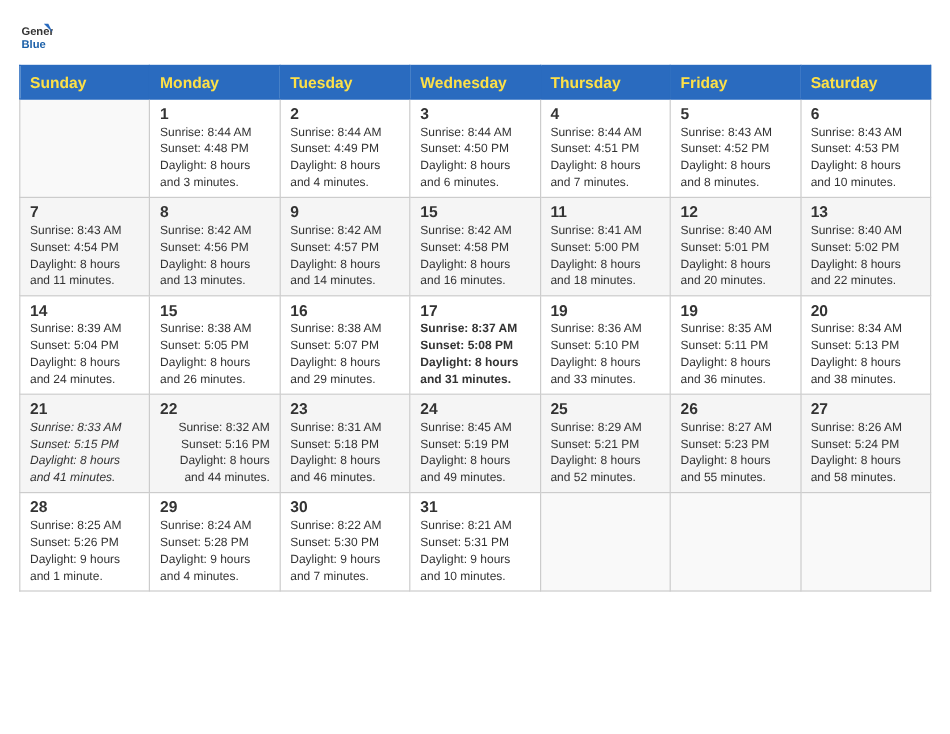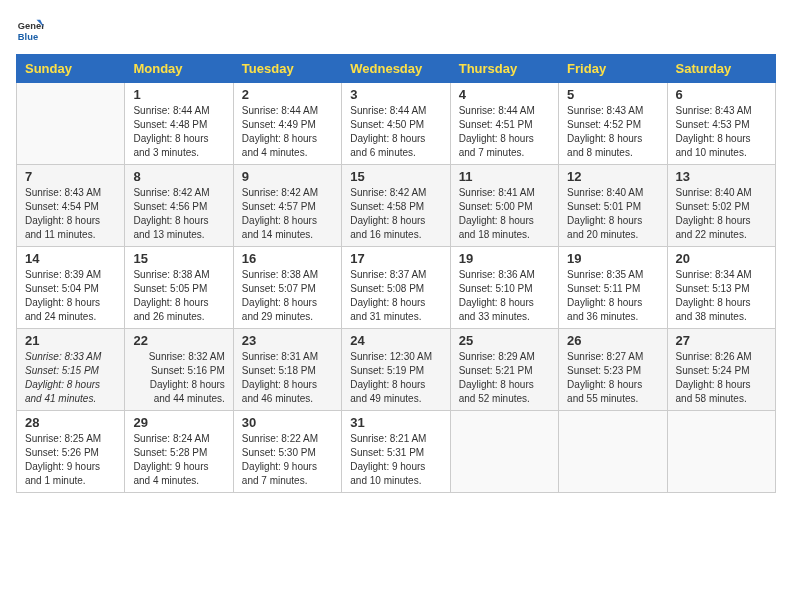--- a/index.html
+++ b/index.html
@@ -238,21 +238,21 @@
         </td>
         <td>
           <span class="day-number">16</span>
           <div class="day-info" style="white-space: pre-line;">Sunrise: 8:38 AM
 Sunset: 5:07 PM
 Daylight: 8 hours
 and 29 minutes.</div>
         </td>
         <td>
           <span class="day-number">17</span>
-          <div class="day-info" style="white-space: pre-line;">Sunrise: 8:37 AM
+          <div class="day-info" style="white-space: pre-line; font-weight: bold;">Sunrise: 8:37 AM
 Sunset: 5:08 PM
 Daylight: 8 hours
 and 31 minutes.</div>
         </td>
         <td>
           <span class="day-number">19</span>
           <div class="day-info" style="white-space: pre-line;">Sunrise: 8:36 AM
 Sunset: 5:10 PM
 Daylight: 8 hours
 and 33 minutes.</div>
@@ -289,21 +289,21 @@
         </td>
         <td>
           <span class="day-number">23</span>
           <div class="day-info" style="white-space: pre-line;">Sunrise: 8:31 AM
 Sunset: 5:18 PM
 Daylight: 8 hours
 and 46 minutes.</div>
         </td>
         <td>
           <span class="day-number">24</span>
-          <div class="day-info" style="white-space: pre-line;">Sunrise: 12:30 AM
+          <div class="day-info" style="white-space: pre-line;">Sunrise: 8:45 AM
 Sunset: 5:19 PM
 Daylight: 8 hours
 and 49 minutes.</div>
         </td>
         <td>
           <span class="day-number">25</span>
           <div class="day-info" style="white-space: pre-line;">Sunrise: 8:29 AM
 Sunset: 5:21 PM
 Daylight: 8 hours
 and 52 minutes.</div>

